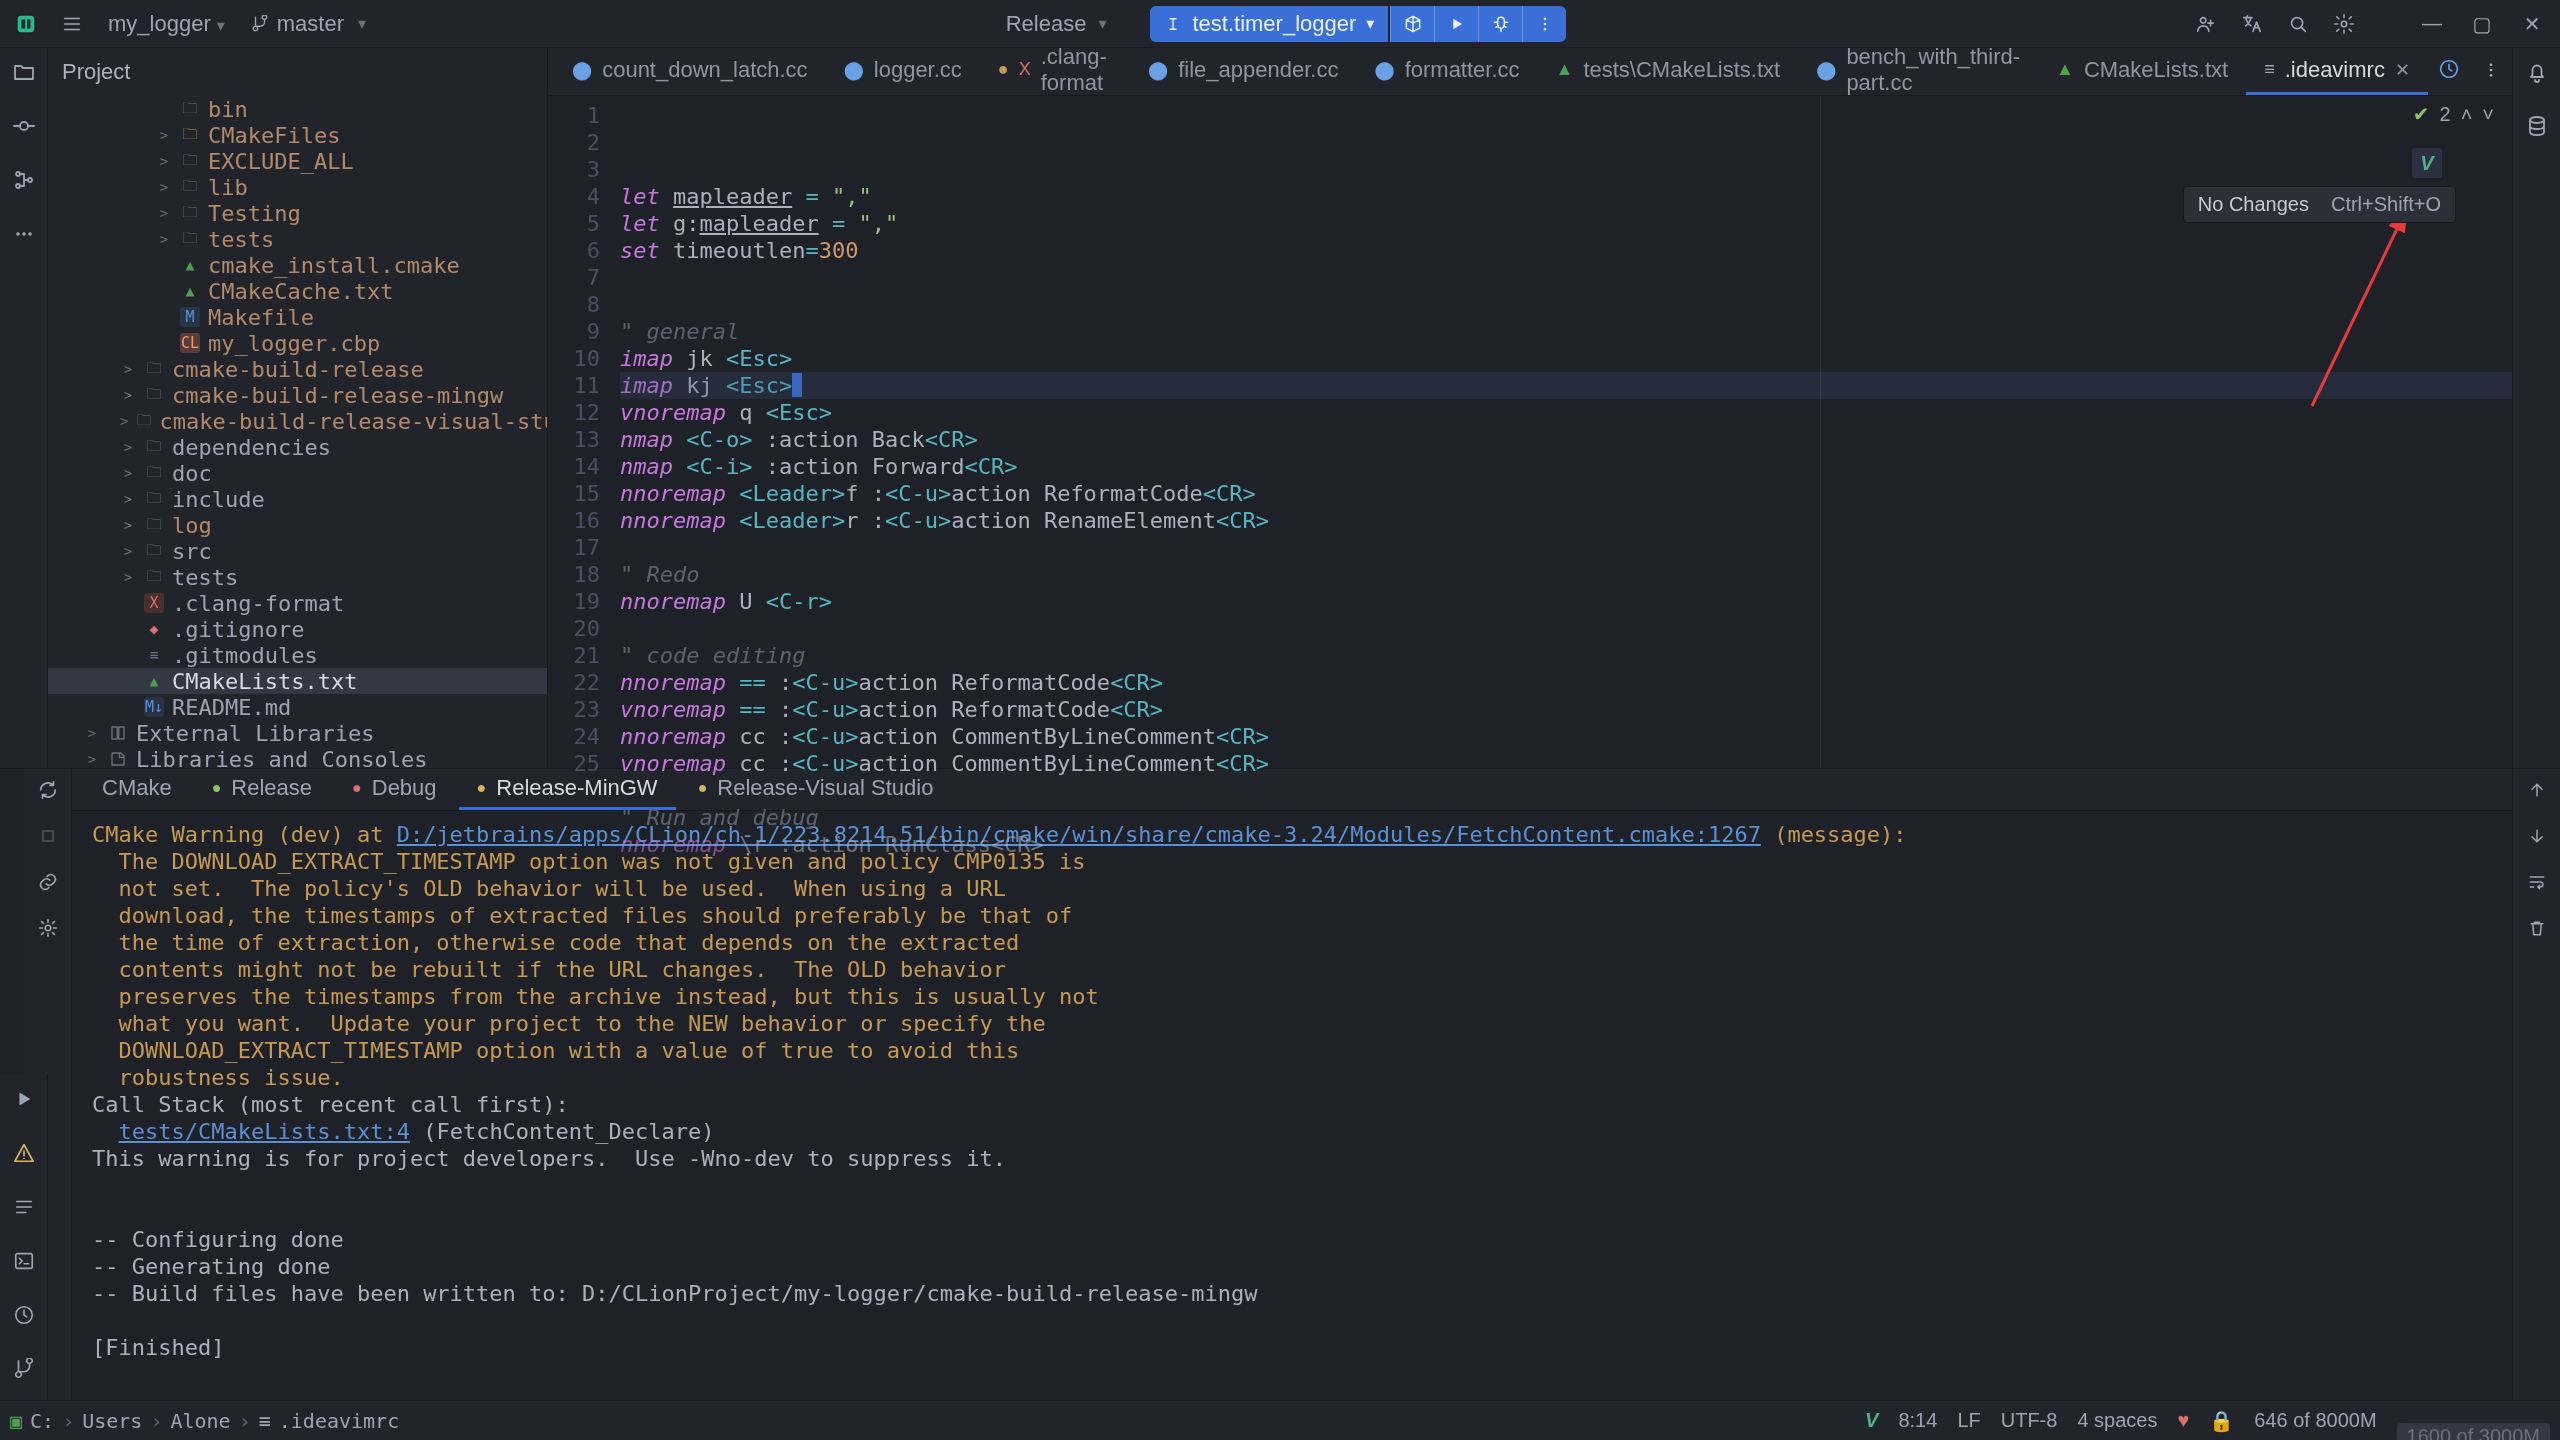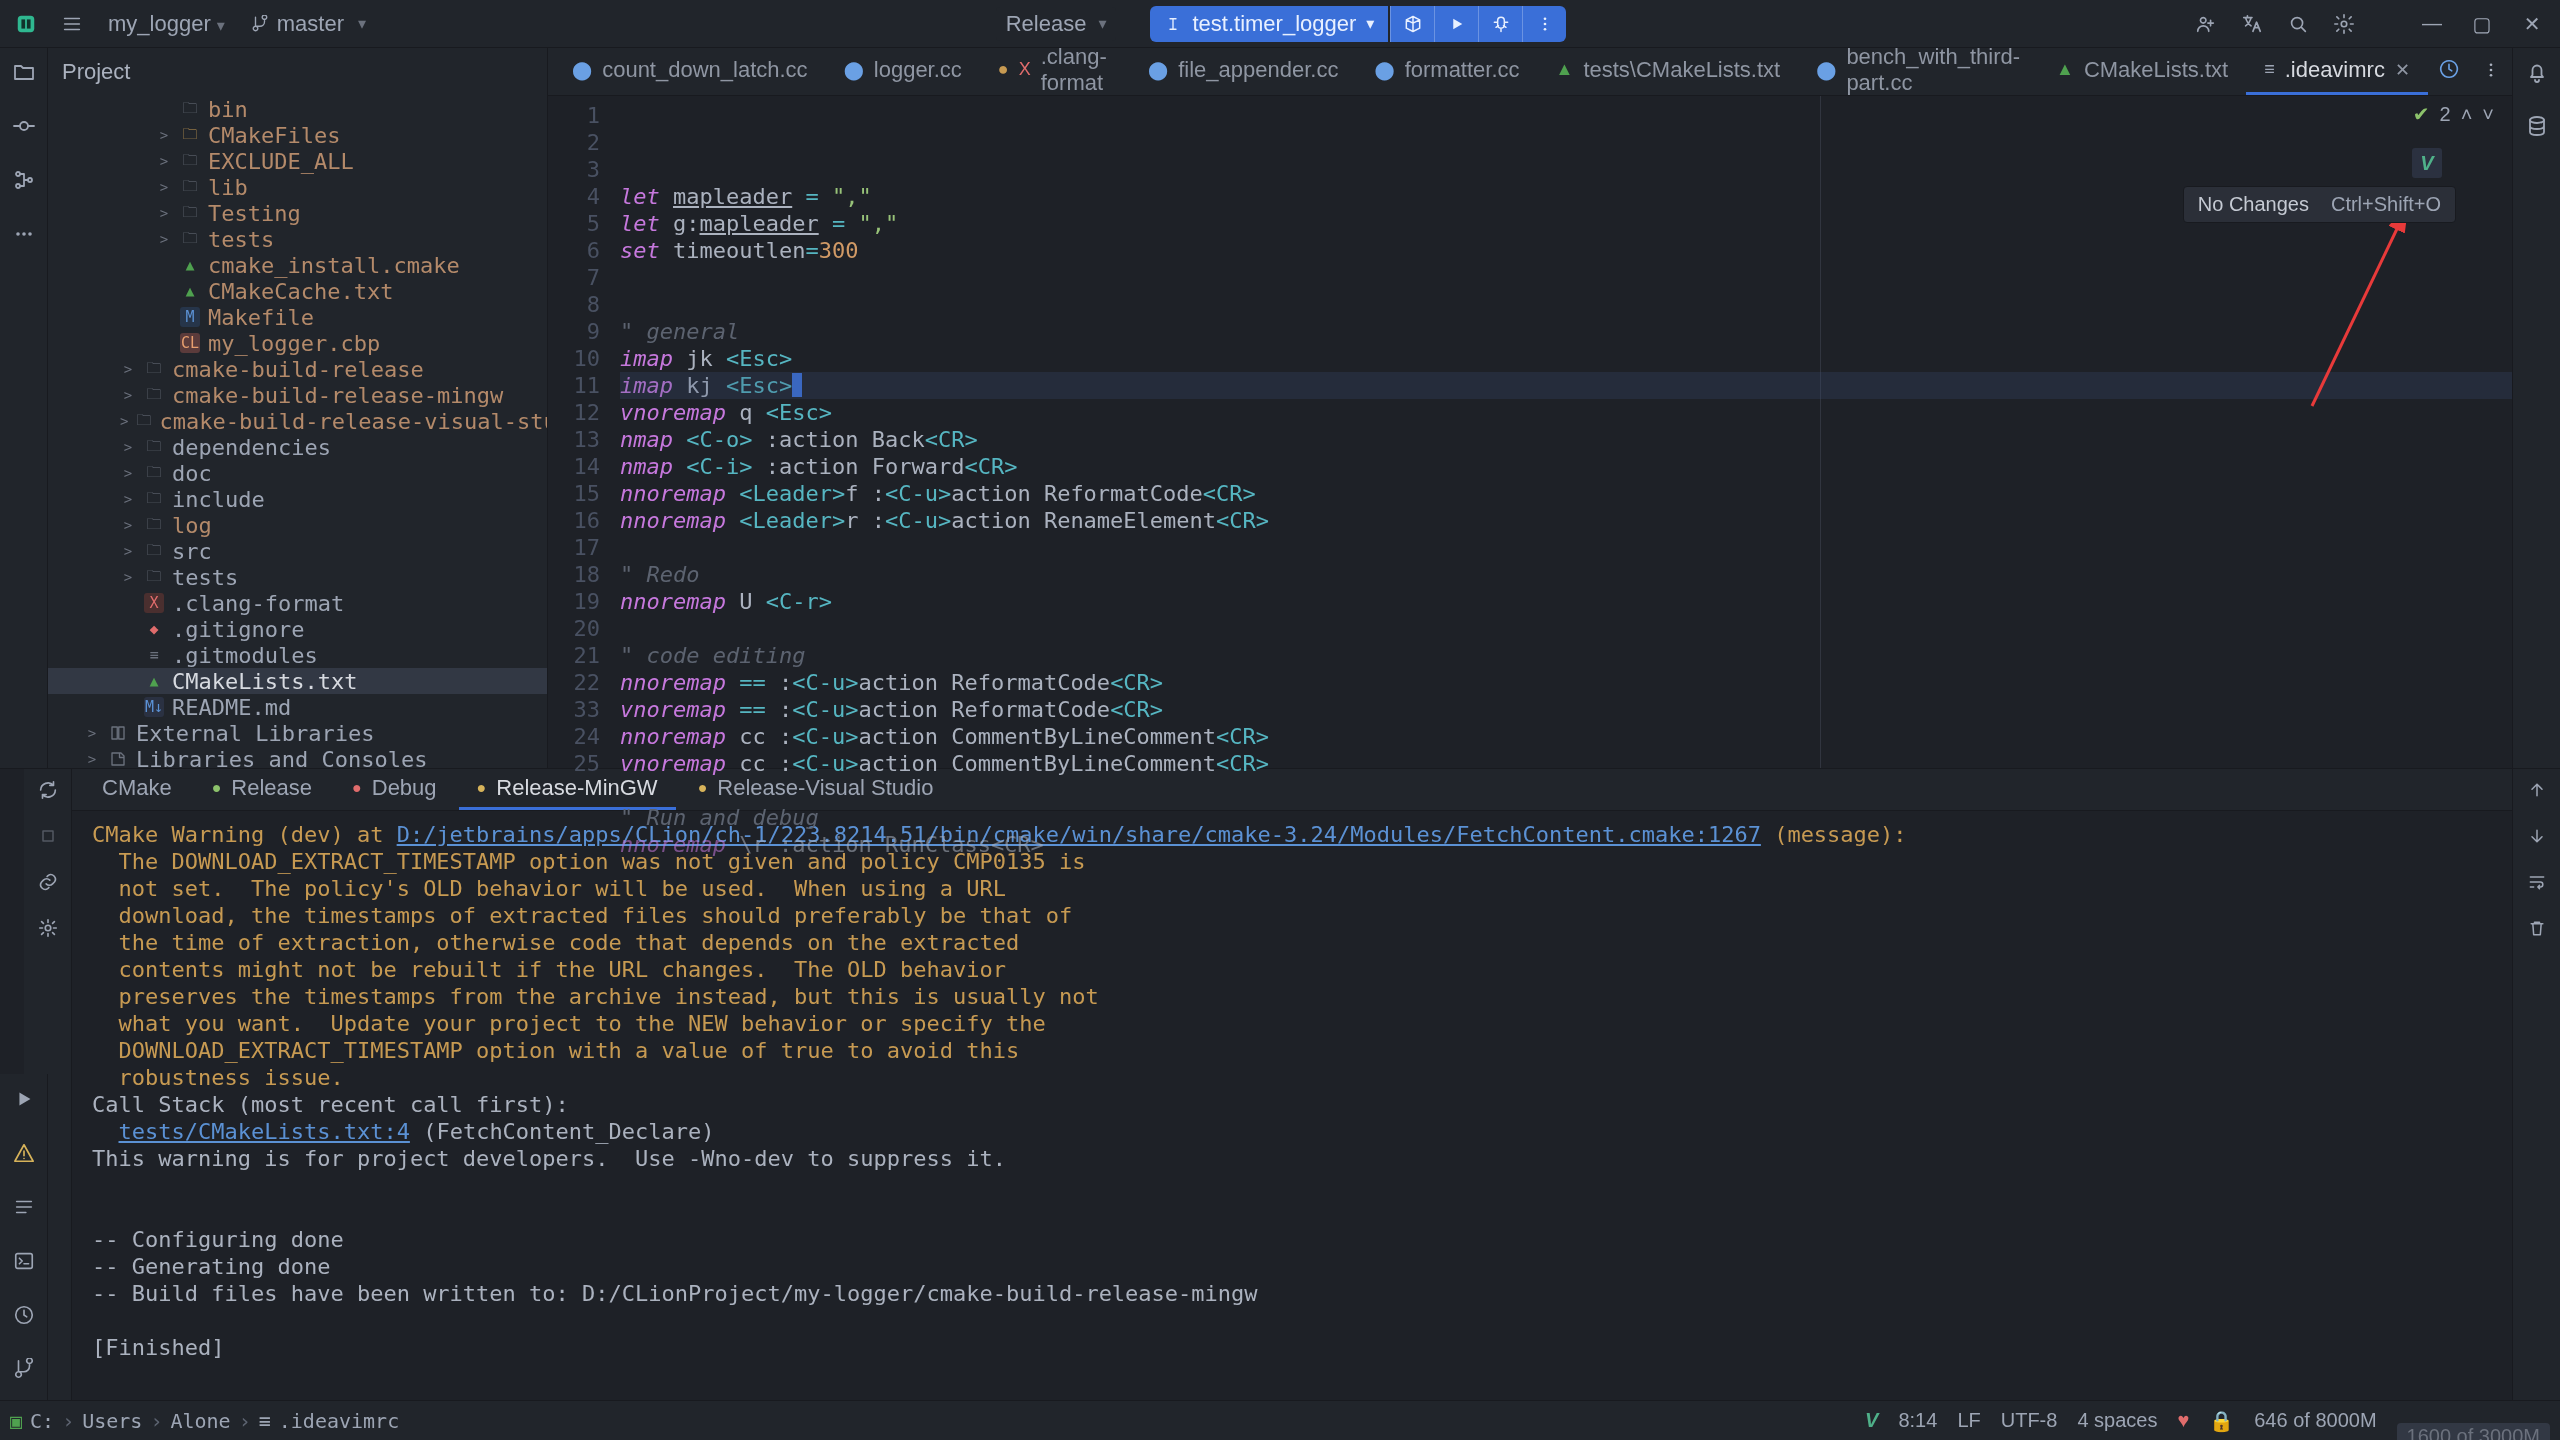--- a/index.html
+++ b/index.html
@@ -550,21 +550,21 @@
             <div>13</div>
             <div>14</div>
             <div>15</div>
             <div>16</div>
             <div>17</div>
             <div>18</div>
             <div>19</div>
             <div>20</div>
             <div>21</div>
             <div>22</div>
-            <div>33</div>
+            <div>23</div>
             <div>24</div>
             <div>25</div>
           </div>
         <div class="code" id="code">
           <div class="vline" style="left:1206px"></div>
         <div style="position: relative;"><span><span class="kw">let</span> <span class="gvar">mapleader</span> <span class="op">=</span> <span class="str">","</span></span></div><div style="position: relative;"><span><span class="kw">let</span> <span class="fn">g:</span><span class="gvar">mapleader</span> <span class="op">=</span> <span class="str">","</span></span></div><div style="position: relative;"><span><span class="kw">set</span> <span class="fn">timeoutlen</span><span class="op">=</span><span class="num">300</span></span></div><div style="position: relative;"><span>&nbsp;</span></div><div style="position: relative;"><span>&nbsp;</span></div><div style="position: relative;"><span><span class="com">" general</span></span></div><div style="position: relative;"><span><span class="kw">imap</span> jk <span class="op">&lt;Esc&gt;</span></span></div><div style="position: relative;"><div class="hl-line" style="top: 0px;"></div><span><span class="kw">imap</span> kj <span class="op">&lt;Esc&gt;</span><span class="caret"></span></span></div><div style="position: relative;"><span><span class="kw">vnoremap</span> q <span class="op">&lt;Esc&gt;</span></span></div><div style="position: relative;"><span><span class="kw">nmap</span> <span class="op">&lt;C-o&gt;</span> :action Back<span class="op">&lt;CR&gt;</span></span></div><div style="position: relative;"><span><span class="kw">nmap</span> <span class="op">&lt;C-i&gt;</span> :action Forward<span class="op">&lt;CR&gt;</span></span></div><div style="position: relative;"><span><span class="kw">nnoremap</span> <span class="op">&lt;Leader&gt;</span>f :<span class="op">&lt;C-u&gt;</span>action ReformatCode<span class="op">&lt;CR&gt;</span></span></div><div style="position: relative;"><span><span class="kw">nnoremap</span> <span class="op">&lt;Leader&gt;</span>r :<span class="op">&lt;C-u&gt;</span>action RenameElement<span class="op">&lt;CR&gt;</span></span></div><div style="position: relative;"><span>&nbsp;</span></div><div style="position: relative;"><span><span class="com">" Redo</span></span></div><div style="position: relative;"><span><span class="kw">nnoremap</span> U <span class="op">&lt;C-r&gt;</span></span></div><div style="position: relative;"><span>&nbsp;</span></div><div style="position: relative;"><span><span class="com">" code editing</span></span></div><div style="position: relative;"><span><span class="kw">nnoremap</span> <span class="op">==</span> :<span class="op">&lt;C-u&gt;</span>action ReformatCode<span class="op">&lt;CR&gt;</span></span></div><div style="position: relative;"><span><span class="kw">vnoremap</span> <span class="op">==</span> :<span class="op">&lt;C-u&gt;</span>action ReformatCode<span class="op">&lt;CR&gt;</span></span></div><div style="position: relative;"><span><span class="kw">nnoremap</span> cc :<span class="op">&lt;C-u&gt;</span>action CommentByLineComment<span class="op">&lt;CR&gt;</span></span></div><div style="position: relative;"><span><span class="kw">vnoremap</span> cc :<span class="op">&lt;C-u&gt;</span>action CommentByLineComment<span class="op">&lt;CR&gt;</span></span></div><div style="position: relative;"><span>&nbsp;</span></div><div style="position: relative;"><span><span class="com">" Run and debug</span></span></div><div style="position: relative;"><span><span class="kw" style="opacity:.55">nnoremap</span> <span style="opacity:.55">\r :action RunClass&lt;CR&gt;</span></span></div></div>
 
         <div class="editor-widgets">
           <span class="green-check">✔</span>
           <span>2</span>

